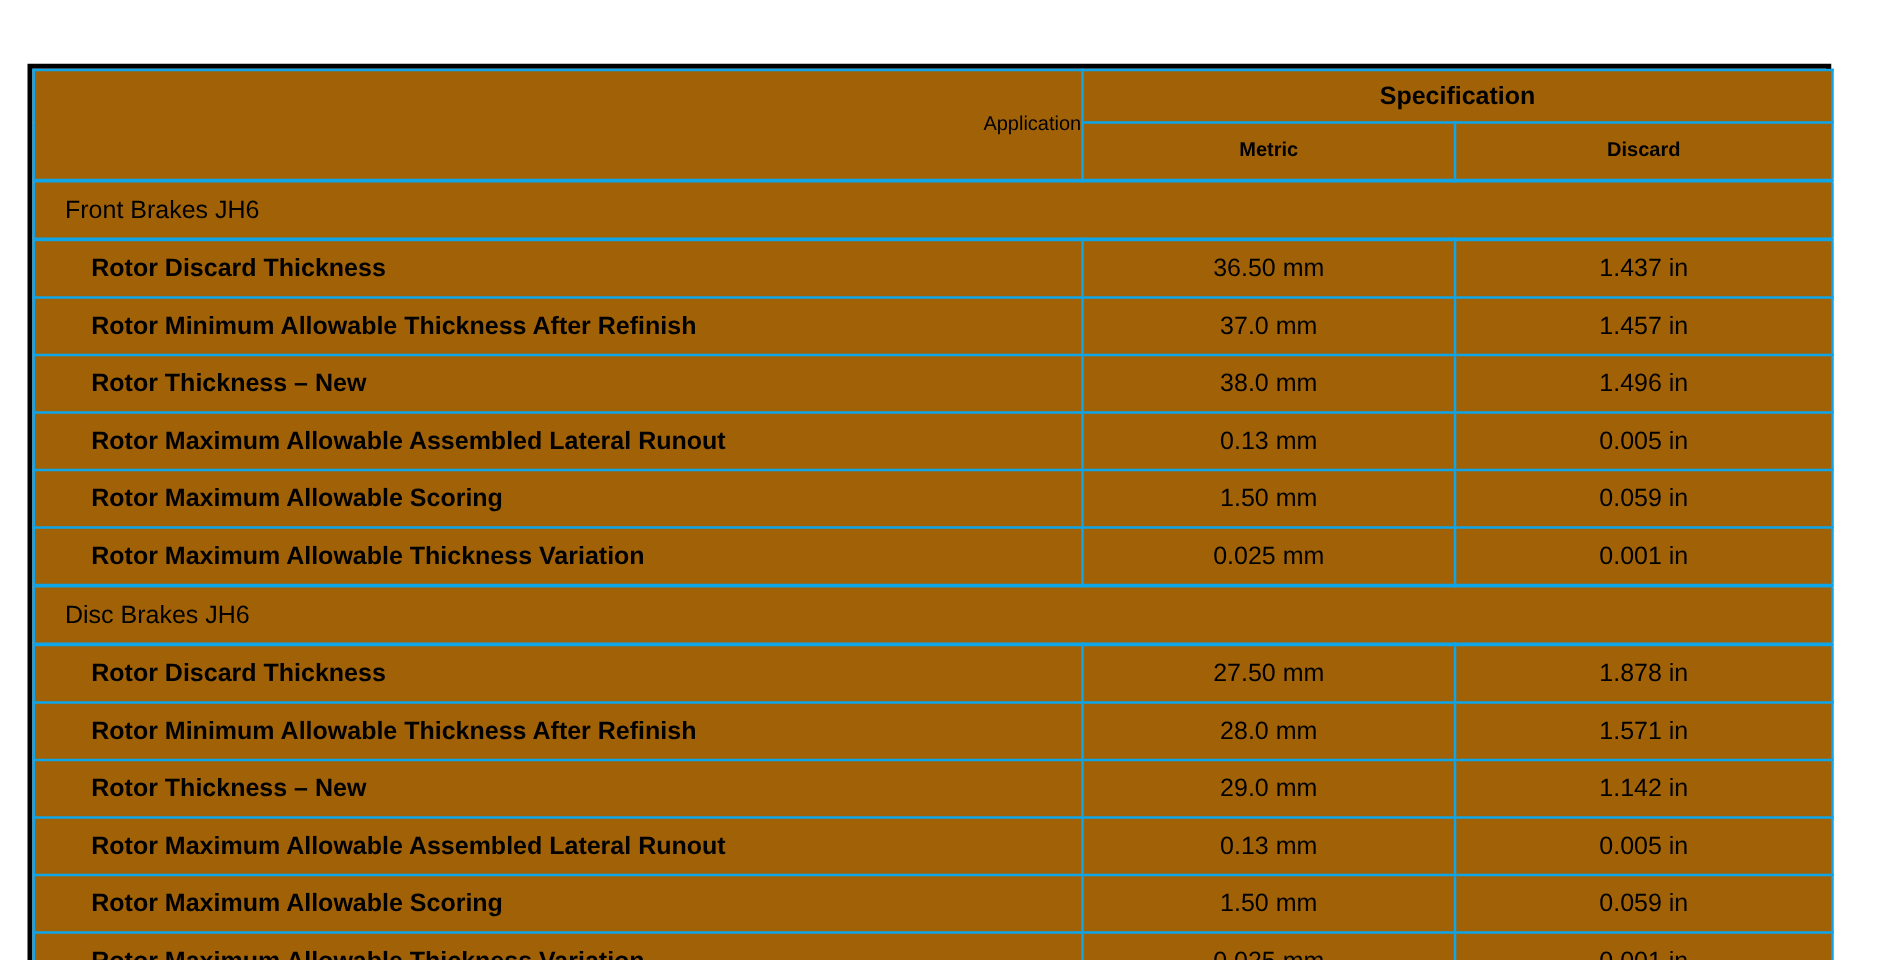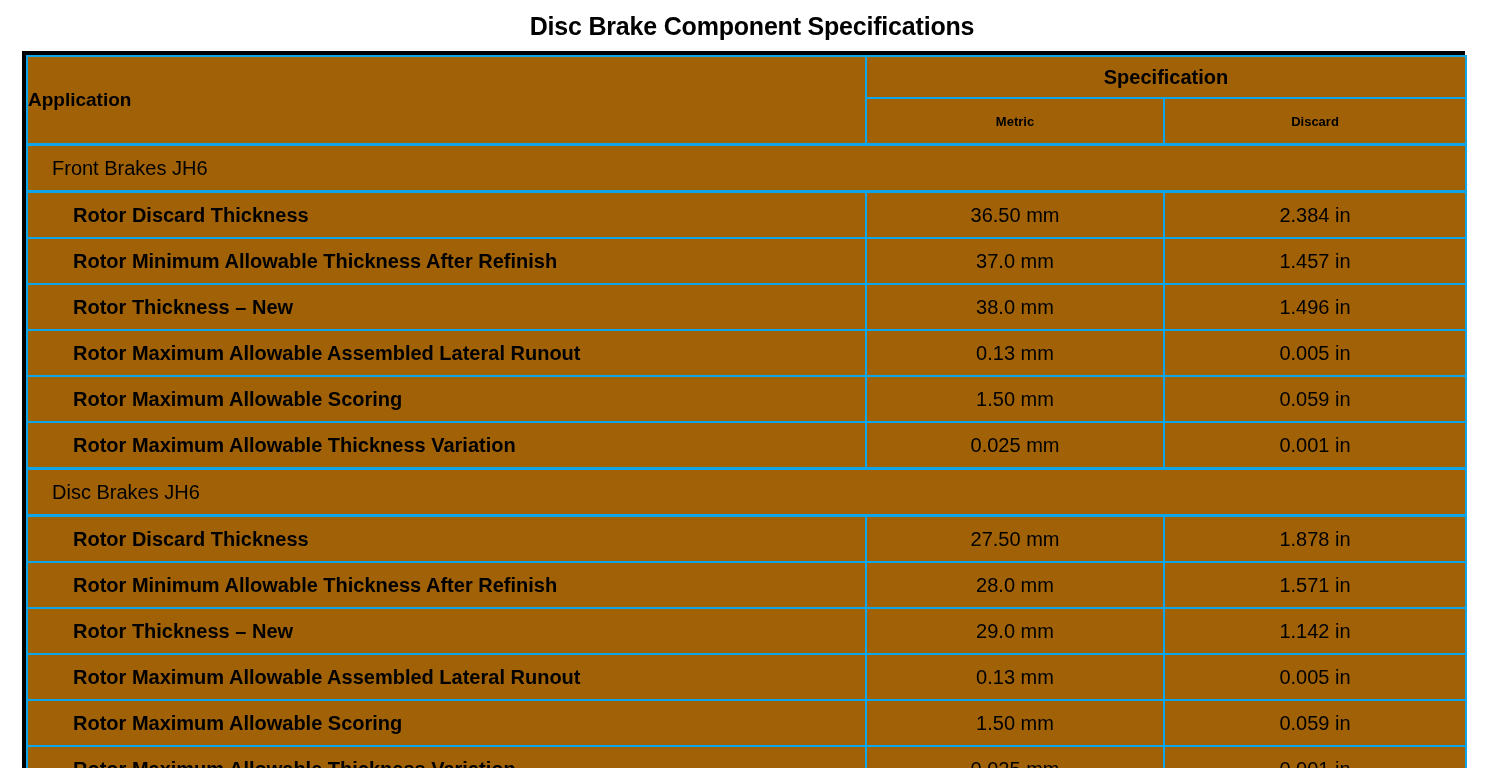--- a/index.html
+++ b/index.html
@@ -67,32 +67,32 @@
 
   
   .th-spec {
     height: 40px;
     text-align: center;
     font-size: 20px;
     font-weight: bold;
     border-bottom-width: 3px;
   }
   .th-app {
-    text-align: left;
-    font-size: 19px;
-    font-weight: bold;
+    text-align: right;
+    font-size: 16px;
+    font-weight: normal;
     height: 86px;
     vertical-align: bottom;
     padding-bottom: 10px;
     border-bottom-width: 4px;
   }
   .th-sub {
     height: 44px;
     text-align: center;
-    font-size: 13px;
+    font-size: 16px;
     font-weight: bold;
     border-bottom-width: 4px;
   }
 
   
   tr.section-row td {
     height: 44px;
     font-size: 20px;
     font-weight: normal;
     padding-left: 24px;
@@ -118,21 +118,20 @@
 
   tr.last-row td {
     border-bottom-width: 3px;
   }
 </style>
 </head>
 <body>
 
 <div id="page">
 
-  <div class="doc-title">Disc Brake Component Specifications</div>
 
   <div class="spec-table-wrap">
     <table class="spec-table">
       <colgroup>
         <col class="c-app">
         <col class="c-metric">
         <col class="c-english">
       </colgroup>
       <thead>
         <tr>
@@ -144,21 +143,21 @@
           <th class="th-sub">Discard</th>
         </tr>
       </thead>
       <tbody id="table-body">
           <tr class="section-row">
             <td colspan="3">Front Brakes JH6</td>
           </tr>
           <tr class="data-row">
             <td class="cell-app">Rotor Discard Thickness</td>
             <td class="cell-val">36.50 mm</td>
-            <td class="cell-val">2.384 in</td>
+            <td class="cell-val">1.437 in</td>
           </tr>
           <tr class="data-row">
             <td class="cell-app">Rotor Minimum Allowable Thickness After Refinish</td>
             <td class="cell-val">37.0 mm</td>
             <td class="cell-val">1.457 in</td>
           </tr>
           <tr class="data-row">
             <td class="cell-app">Rotor Thickness – New</td>
             <td class="cell-val">38.0 mm</td>
             <td class="cell-val">1.496 in</td>

